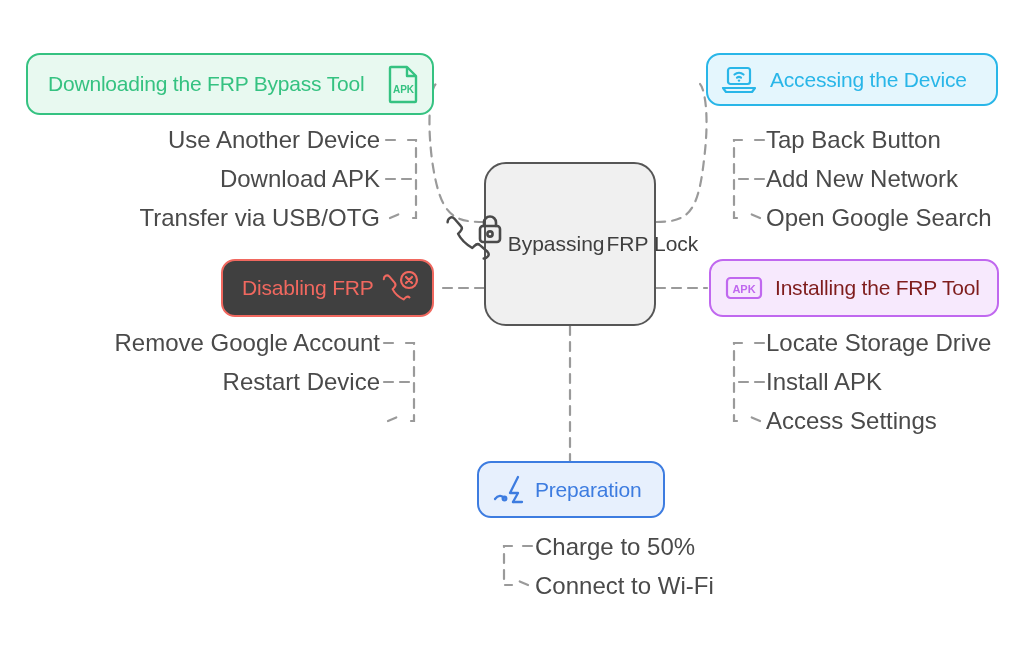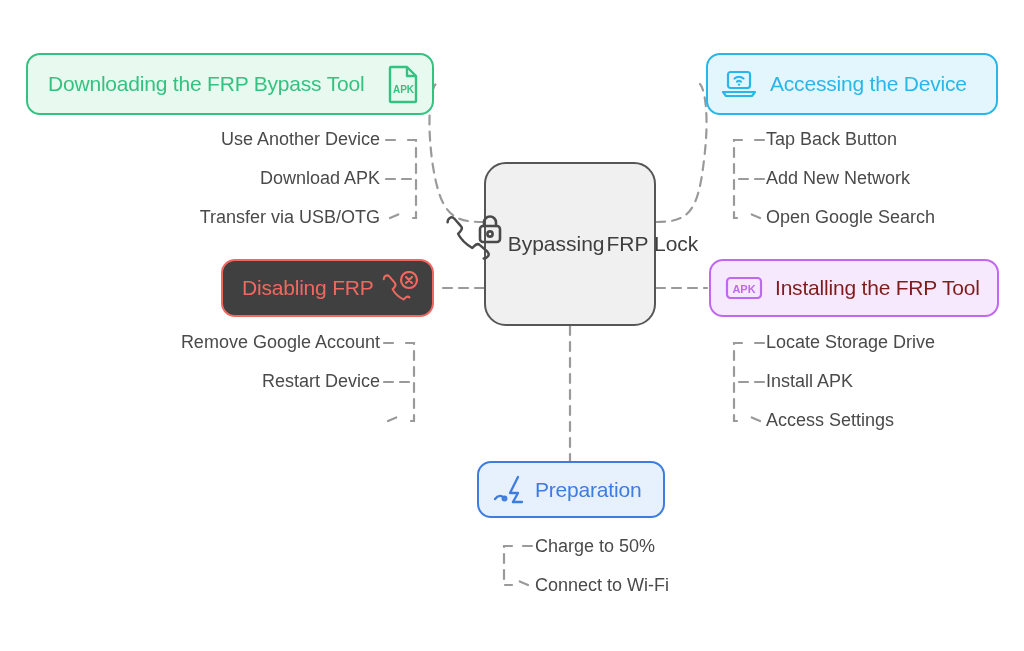--- a/index.html
+++ b/index.html
@@ -73,21 +73,21 @@
   
   #node-download {
     left: 26px; top: 53px; width: 408px; height: 62px;
     border-color: #35c281; background: #e8f9f0;
     padding: 0 12px 0 20px;
     justify-content: space-between;
   }
   #node-download .label { color: #35c281; }
 
   #node-accessing {
-    left: 706px; top: 53px; width: 292px; height: 62px;
+    left: 706px; top: 53px; width: 292px; height: 53px;
     border-color: #29b6e8; background: #e4f6fd;
     padding: 0 2px 0 13px;
     gap: 13px;
   }
   #node-accessing .label { color: #29b6e8; }
 
   #node-disabling {
     left: 221px; top: 259px; width: 213px; height: 58px;
     border-color: #f0685f; background: #404040;
     padding: 0 13px 0 19px;
@@ -111,21 +111,21 @@
   }
   #node-preparation .label { color: #3d7ce0; }
 
   
   .leaves {
     position: absolute;
     display: flex;
     flex-direction: column;
   }
   .leaf {
-    font-size: 18px;
+    font-size: 24px;
     color: #4a4a4a;
     white-space: nowrap;
     height: 39px;
     display: flex;
     align-items: center;
   }
   .leaves.right-align { align-items: flex-end; text-align: right; }
   .leaves.left-align { align-items: flex-start; text-align: left; }
 
   #leaves-download { left: 60px; top: 120px; width: 320px; }

